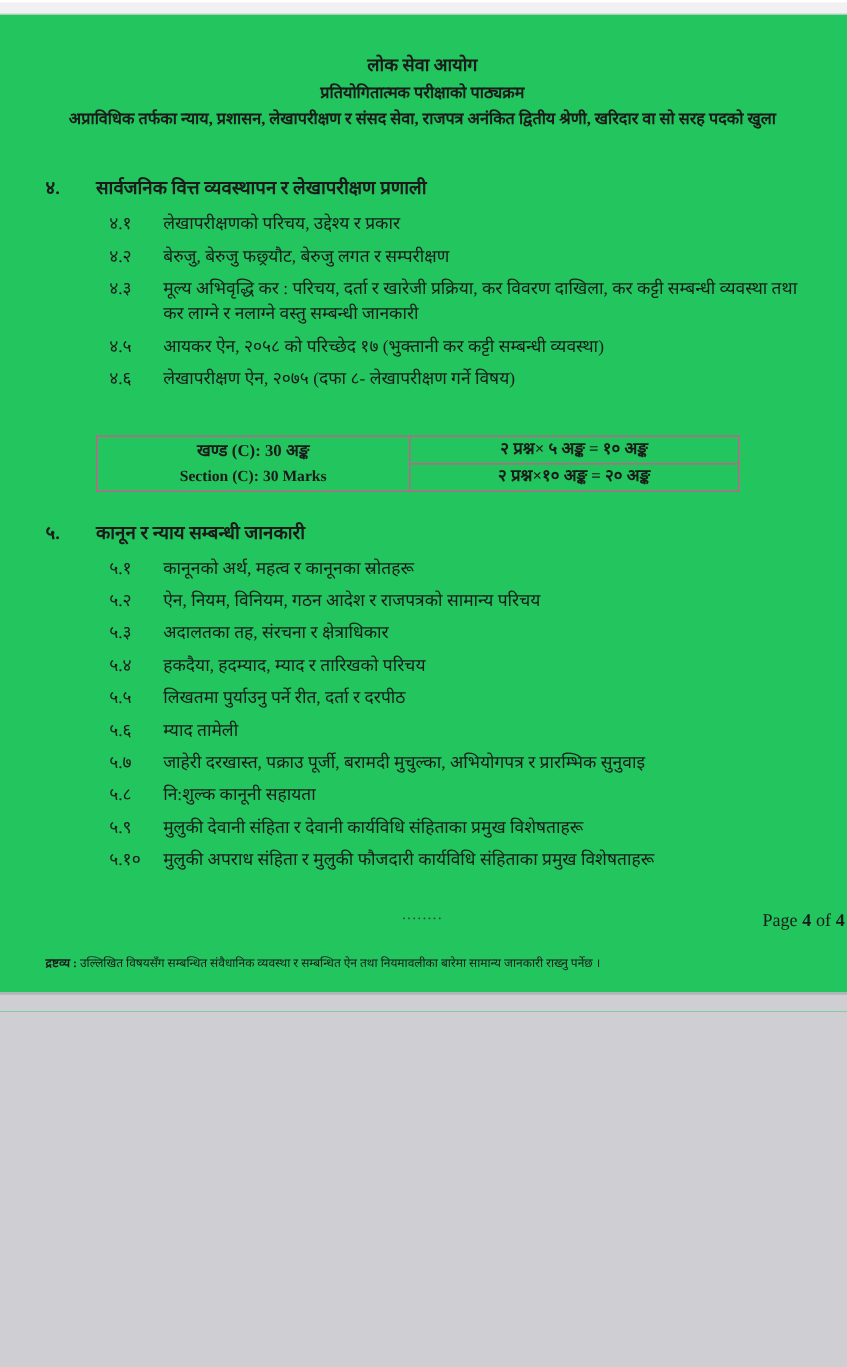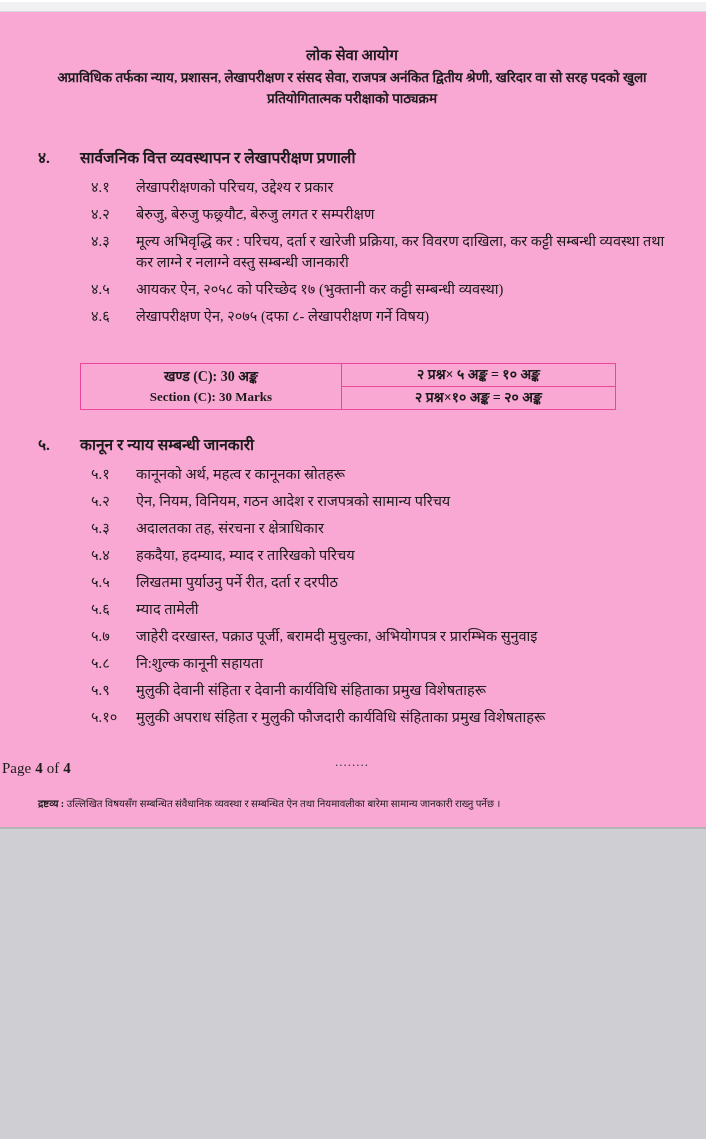--- a/index.html
+++ b/index.html
@@ -7,21 +7,21 @@
     background: #cfcfd3;
     font-family: "Liberation Serif", "DejaVu Serif", serif;
     color: #1b1b1b;
     -webkit-font-smoothing: antialiased;
   }
   .viewport {
     position: relative;
     width: 706px;
     height: 843px;
     margin: 0 auto;
-    background: #f9a8d4;
+    background: #22c55e;
     overflow: hidden;
   }
   .top-strip {
     position: absolute;
     top: 0; left: 0; right: 0;
     height: 9px;
     background: #f1f1f3;
     border-top: 2px solid #ffffff;
     border-bottom: 1px solid #d9d9dc;
   }
@@ -88,40 +88,40 @@
     margin-top: 22px;
     font-size: 10px;
     line-height: 23px;
     text-align: justify;
   }
   .note-label { font-weight: bold; }
   .page-footer {
     position: absolute;
     bottom: 52px;
     left: 0; right: 0;
-    text-align: left;
+    text-align: right;
     font-size: 15px;
   }
   .page-footer .pf-word { font-weight: normal; }
   .page-footer .pf-num { font-weight: bold; }
   .page-footer span { margin: 0 2px; }
 </style>
 </head>
 <body>
 
 <div class="viewport">
   <div class="top-strip"></div>
 
   <div class="content">
 
     <div class="doc-header">
       <div class="org-name">लोक सेवा आयोग</div>
       <div class="doc-subtitle">
+        <div>प्रतियोगितात्मक परीक्षाको पाठ्यक्रम</div>
         <div>अप्राविधिक तर्फका न्याय, प्रशासन, लेखापरीक्षण र संसद सेवा, राजपत्र अनंकित द्वितीय श्रेणी, खरिदार वा सो सरह पदको खुला</div>
-        <div>प्रतियोगितात्मक परीक्षाको पाठ्यक्रम</div>
       </div>
     </div>
 
     <div class="section section-4">
       <div class="section-heading">
         <span class="sec-num">४.</span>
         <span class="sec-title">सार्वजनिक वित्त व्यवस्थापन र लेखापरीक्षण प्रणाली</span>
       </div>
       <div class="item">
         <span class="item-num">४.१</span>

